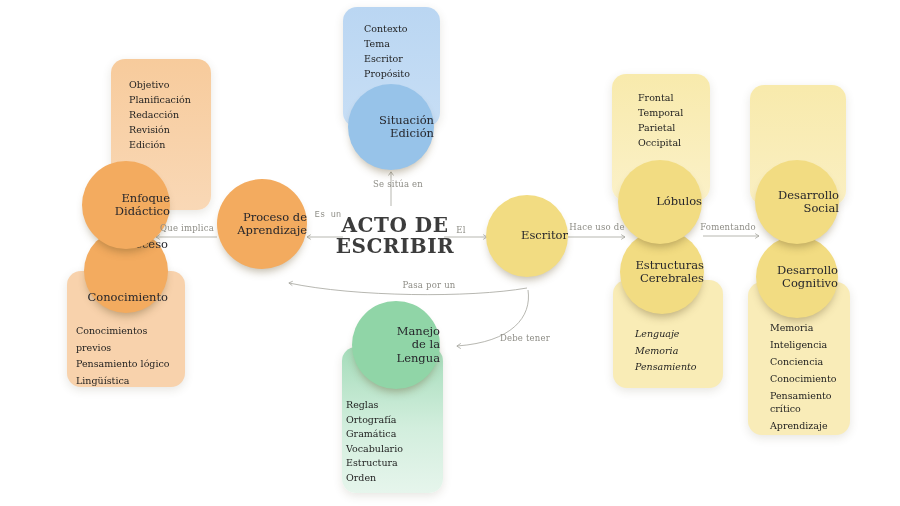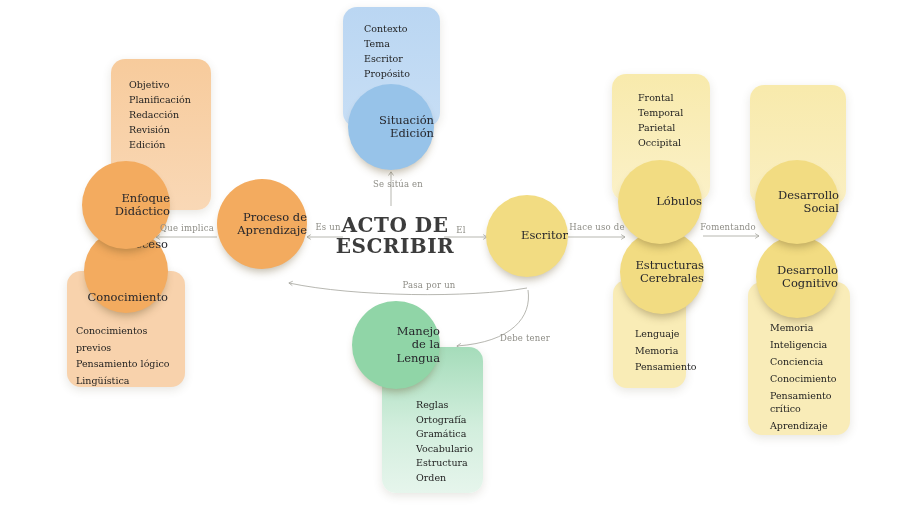--- a/index.html
+++ b/index.html
@@ -24,33 +24,33 @@
   #card-orange-top { left:78px; top:59px; width:100px; height:151px;
                  background: linear-gradient(var(--orange-card,#f7cb9c), #f9d8b6);
                  padding: 18px 4px 0 18px; margin-left: 33px; }
   #card-orange-bottom { left:67px; top:271px; width:118px; height:116px;
                  background: var(--orange-card-light,#f8d2ac);
                  padding: 52px 3px 12px 9px; }
   #card-orange-bottom .ci { line-height: 16.5px; }
   #card-yellow-mid-top { left:612px; top:74px; width:98px; height:127px;
                  background: linear-gradient(var(--yellow-card,#f8eaac), #fbf1c8);
                  padding: 16px 4px 0 26px; }
-  #card-yellow-mid-bottom { left:613px; top:280px; width:73px; height:108px;
-                 background: #f9ecb6; padding: 46px 4px 0 22px; }
+  #card-yellow-mid-bottom { left:613px; top:280px; width:110px; height:108px;
+                 background: #f9ecb6; padding: 46px 4px 0 22px; font-style: italic; }
   #card-yellow-mid-bottom .ci { line-height: 16.5px; }
   #card-yellow-right-top { left:750px; top:85px; width:96px; height:120px;
                  background: linear-gradient(var(--yellow-card,#f8eaac), #faefc2);
                  padding: 11px 4px 0 18px; }
   #card-yellow-right-top .ci { line-height: 12.5px; margin-bottom: 7px; }
   #card-yellow-right-bottom { left:748px; top:282px; width:102px; height:153px;
                  background: #f9ecb8; padding: 40px 6px 0 22px; }
   #card-yellow-right-bottom .ci { line-height: 12.5px; margin-bottom: 4.5px; }
   #card-green  { left:342px; top:347px; width:101px; height:146px;
                  background: linear-gradient(var(--green-card,#a5dcba) 0%, #d2eedd 55%, var(--green-card-light,#e6f5ec) 100%);
-                 padding: 51px 4px 0 34px; margin-left: 40px; }
+                 padding: 51px 4px 0 4px; }
   #card-green .ci { line-height: 14.5px; }
 
   
   .node { position: absolute; border-radius: 50%; display: flex; flex-direction: column;
           align-items: flex-end; justify-content: center; text-align: center; z-index: 3;
           box-shadow: 0 6px 9px -3px rgba(95,75,35,.38); }
   .node .l { display: block; font-size: 11.5px; line-height: 13.5px;
              color: var(--node-text, #26262b); white-space: nowrap; }
   #node-situacion   { left:348px; top:84px;  width:86px; height:86px; background: var(--blue-circle,#97c3e9); z-index:4; }
   #node-enfoque     { left:82px;  top:161px; width:88px; height:88px; background: var(--orange-circle,#f3ab5f); z-index:4; }
@@ -193,20 +193,20 @@
     <span class="l">Lengua</span>
   </div>
 
   <div id="central-topic">
     <div>ACTO DE</div>
     <div>ESCRIBIR</div>
   </div>
 
   <div class="elabel" style="left:398px; top:184px;">Se sitúa en</div>
   <div class="elabel" style="left:187px; top:228px;">Que implica</div>
-  <div class="elabel" style="left:328px; top:227px;">Es un</div>
+  <div class="elabel" style="left:328px; top:215px;font-family:Liberation Mono, monospace;">Es un</div>
   <div class="elabel" style="left:461px; top:230px;">El</div>
   <div class="elabel" style="left:597px; top:227px;">Hace uso de</div>
   <div class="elabel" style="left:728px; top:227px;">Fomentando</div>
   <div class="elabel" style="left:429px; top:285px;text-align:center;">Pasa por un</div>
   <div class="elabel" style="left:525px; top:338px;">Debe tener</div>
 
 </div>
 
 </body></html>

